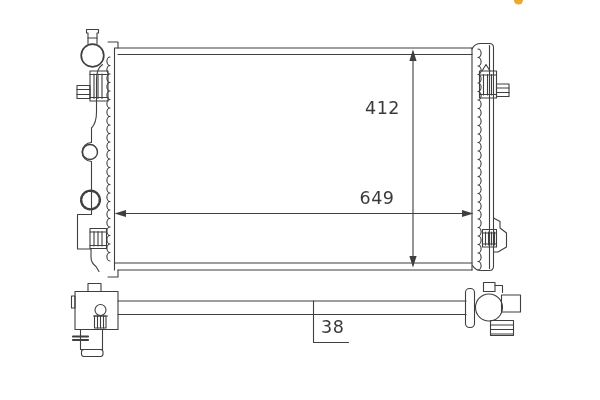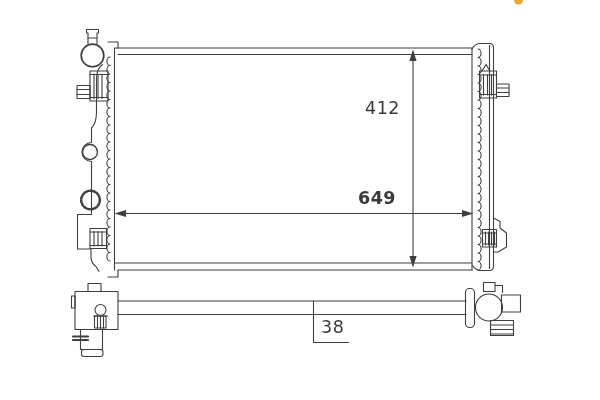--- a/index.html
+++ b/index.html
@@ -13,21 +13,21 @@
   .canvas svg{position:absolute;left:0;top:0;}
   .dim-label{
     position:absolute;
     color:#3a3a3a;
     font-size:17.5px;
     line-height:1;
     letter-spacing:0.5px;
     white-space:nowrap;
   }
   .lbl-height{left:365px;top:100px;width:34px;text-align:right;}
-  .lbl-width{left:356px;top:190px;width:42px;text-align:center;font-weight:bold;}
+  .lbl-width{left:356px;top:190px;width:42px;text-align:center;}
   .lbl-thickness{left:321px;top:319px;width:32px;text-align:left;}
 </style>
 </head>
 <body>
 
 <div class="canvas">
 
   <svg width="600" height="400" viewBox="0 0 600 400" color="#3f3f3f">
 
     <g stroke="currentColor" fill="none" stroke-width="1.1" stroke-linecap="round" stroke-linejoin="round">

